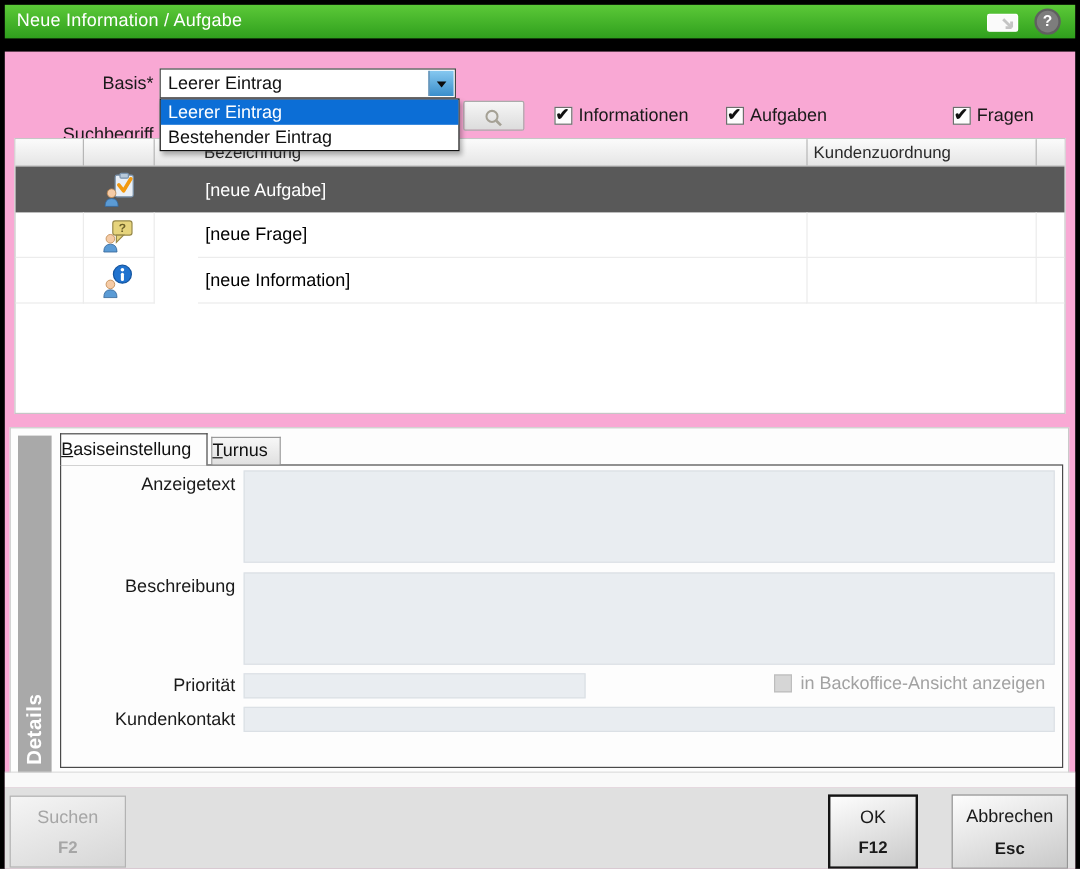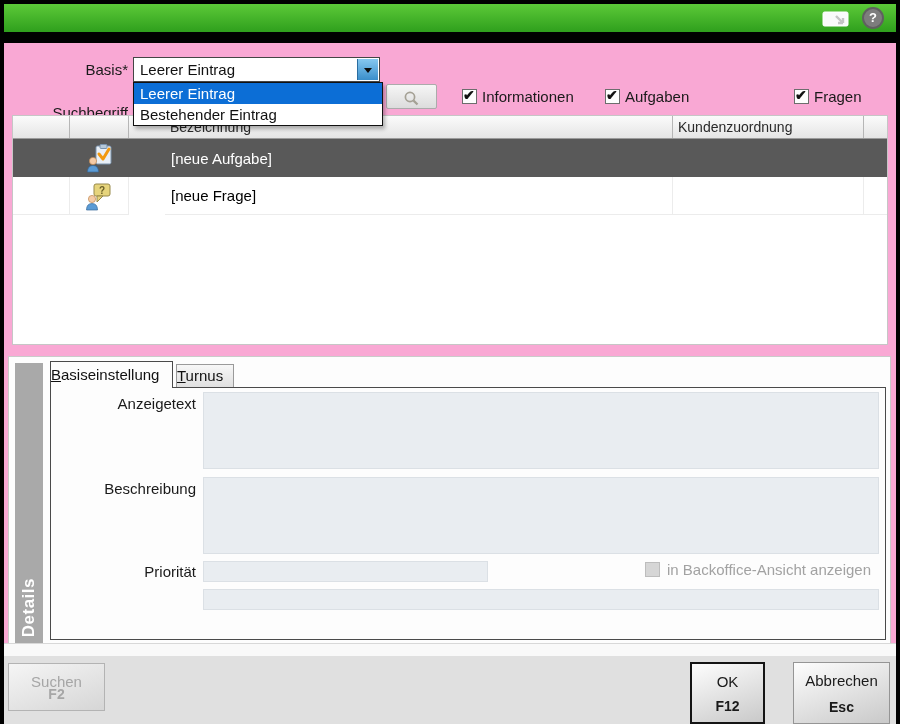--- a/index.html
+++ b/index.html
@@ -94,32 +94,33 @@
   .backoffice { position:absolute; left:636px; top:204px; display:flex; align-items:center; }
   .backoffice .clabel { margin-left:7px; font-size:15px; color:#a2a2a2; }
 
   
   .hr-line { position:absolute; left:0; top:600px; width:892px; height:1px; background:#d8d8d8; }
   .pre-footer { position:absolute; left:0; top:601px; width:892px; height:12px; background:#f9f9f9; }
   .footer { position:absolute; left:0; top:613px; width:892px; height:73px; background:#e0e0e0; }
   .fbtn { position:absolute; background:linear-gradient(160deg,#fdfdfd,#c9c9c9); text-align:center; }
   .fbtn .blabel { position:absolute; top:9px; left:0; right:0; font-size:15px; color:#1a1a1a; }
   .fbtn .bshort { position:absolute; bottom:8px; left:0; right:0; font-size:14px; font-weight:bold; color:#1a1a1a; }
-  .btn-suchen { left:4px; top:7px; width:97px; height:48px; border:1px solid #b3b3b3;
+  .btn-suchen { left:4px; top:7px; width:97px; height:60px; border:1px solid #b3b3b3;
     background:linear-gradient(160deg,#f5f5f5,#d6d6d6); }
   .btn-suchen .blabel, .btn-suchen .bshort { color:#a6a6a6; }
   .btn-ok { left:686px; top:6px; width:75px; height:62px; border:2px solid #141414; }
   .btn-abbrechen { left:789px; top:6px; width:97px; height:62px; border:1px solid #959595; }
 </style>
 </head>
 <body>
 
 <div class="dialog">
 
   <div class="titlebar">
+    <span class="title">Neue Information / Aufgabe</span>
     <span class="popout">
       <svg width="30" height="18" viewBox="0 0 30 18">
         <rect x="1" y="2" width="25" height="14" rx="1.5" fill="#fafafa" stroke="#ffffff"></rect>
         <path d="M14 6 L21 13" stroke="#c4c4c4" stroke-width="2.4"></path>
         <path d="M21 13 L21 8 M21 13 L16 13" stroke="#c4c4c4" stroke-width="2.4" fill="none"></path>
       </svg>
     </span>
     <div class="helpbtn">?</div>
   </div>
 
@@ -196,20 +197,37 @@
             <path d="M2.5 29 Q2.5 22.5 8 22.5 Q13.5 22.5 13.5 29 Z" fill="#5b9bd5" stroke="#37689a" stroke-width="0.7"></path>
           </svg>
         </div>
         <div class="td c3">
             <span class="rowlabel">[neue Frage]</span>
           </div>
         <div class="td c4"></div>
         <div class="td c5"></div>
       </div>
 
+      <div class="trow plain">
+        <div class="td c1"></div>
+        <div class="td c2 icon-cell">
+          <svg width="30" height="30" viewBox="0 0 30 30">
+            <circle cx="18" cy="9.5" r="7.5" fill="#2173cf" stroke="#1455a0"></circle>
+            <circle cx="18" cy="5.8" r="1.5" fill="#fff"></circle>
+            <rect x="16.7" y="8.2" width="2.6" height="7" rx="1.3" fill="#fff"></rect>
+            <circle cx="8" cy="18" r="3.6" fill="#f5cba6" stroke="#c08a52" stroke-width="0.7"></circle>
+            <path d="M2.5 29 Q2.5 22.5 8 22.5 Q13.5 22.5 13.5 29 Z" fill="#5b9bd5" stroke="#37689a" stroke-width="0.7"></path>
+          </svg>
+        </div>
+        <div class="td c3">
+            <span class="rowlabel">[neue Information]</span>
+          </div>
+        <div class="td c4"></div>
+        <div class="td c5"></div>
+      </div>
     </div>
 
     <div class="details">
       <div class="side-bar">
         <span>Details</span>
       </div>
 
       <div class="tab tab-active"><span class="accel">B</span><span>asiseinstellung</span></div>
       <div class="tab tab-idle"><span class="accel">T</span><span>urnus</span></div>
 
@@ -222,20 +240,21 @@
       <textarea class="ffield f-bes" style=""></textarea>
 
       <div class="flabel" style="top:206px;">Priorität</div>
       <input class="ffield f-pri" type="text" value="" style="">
 
       <div class="backoffice">
         <span class="cbox disabled"></span>
         <span class="clabel">in Backoffice-Ansicht anzeigen</span>
       </div>
 
+      <div class="flabel" style="top:234px;">Kundenkontakt</div>
       <input class="ffield f-kun" type="text" value="" style="">
     </div>
 
     <div class="hr-line"></div>
     <div class="pre-footer"></div>
     <div class="footer">
       <button class="fbtn btn-suchen">
         <span class="blabel">Suchen</span>
         <span class="bshort">F2</span>
       </button>

